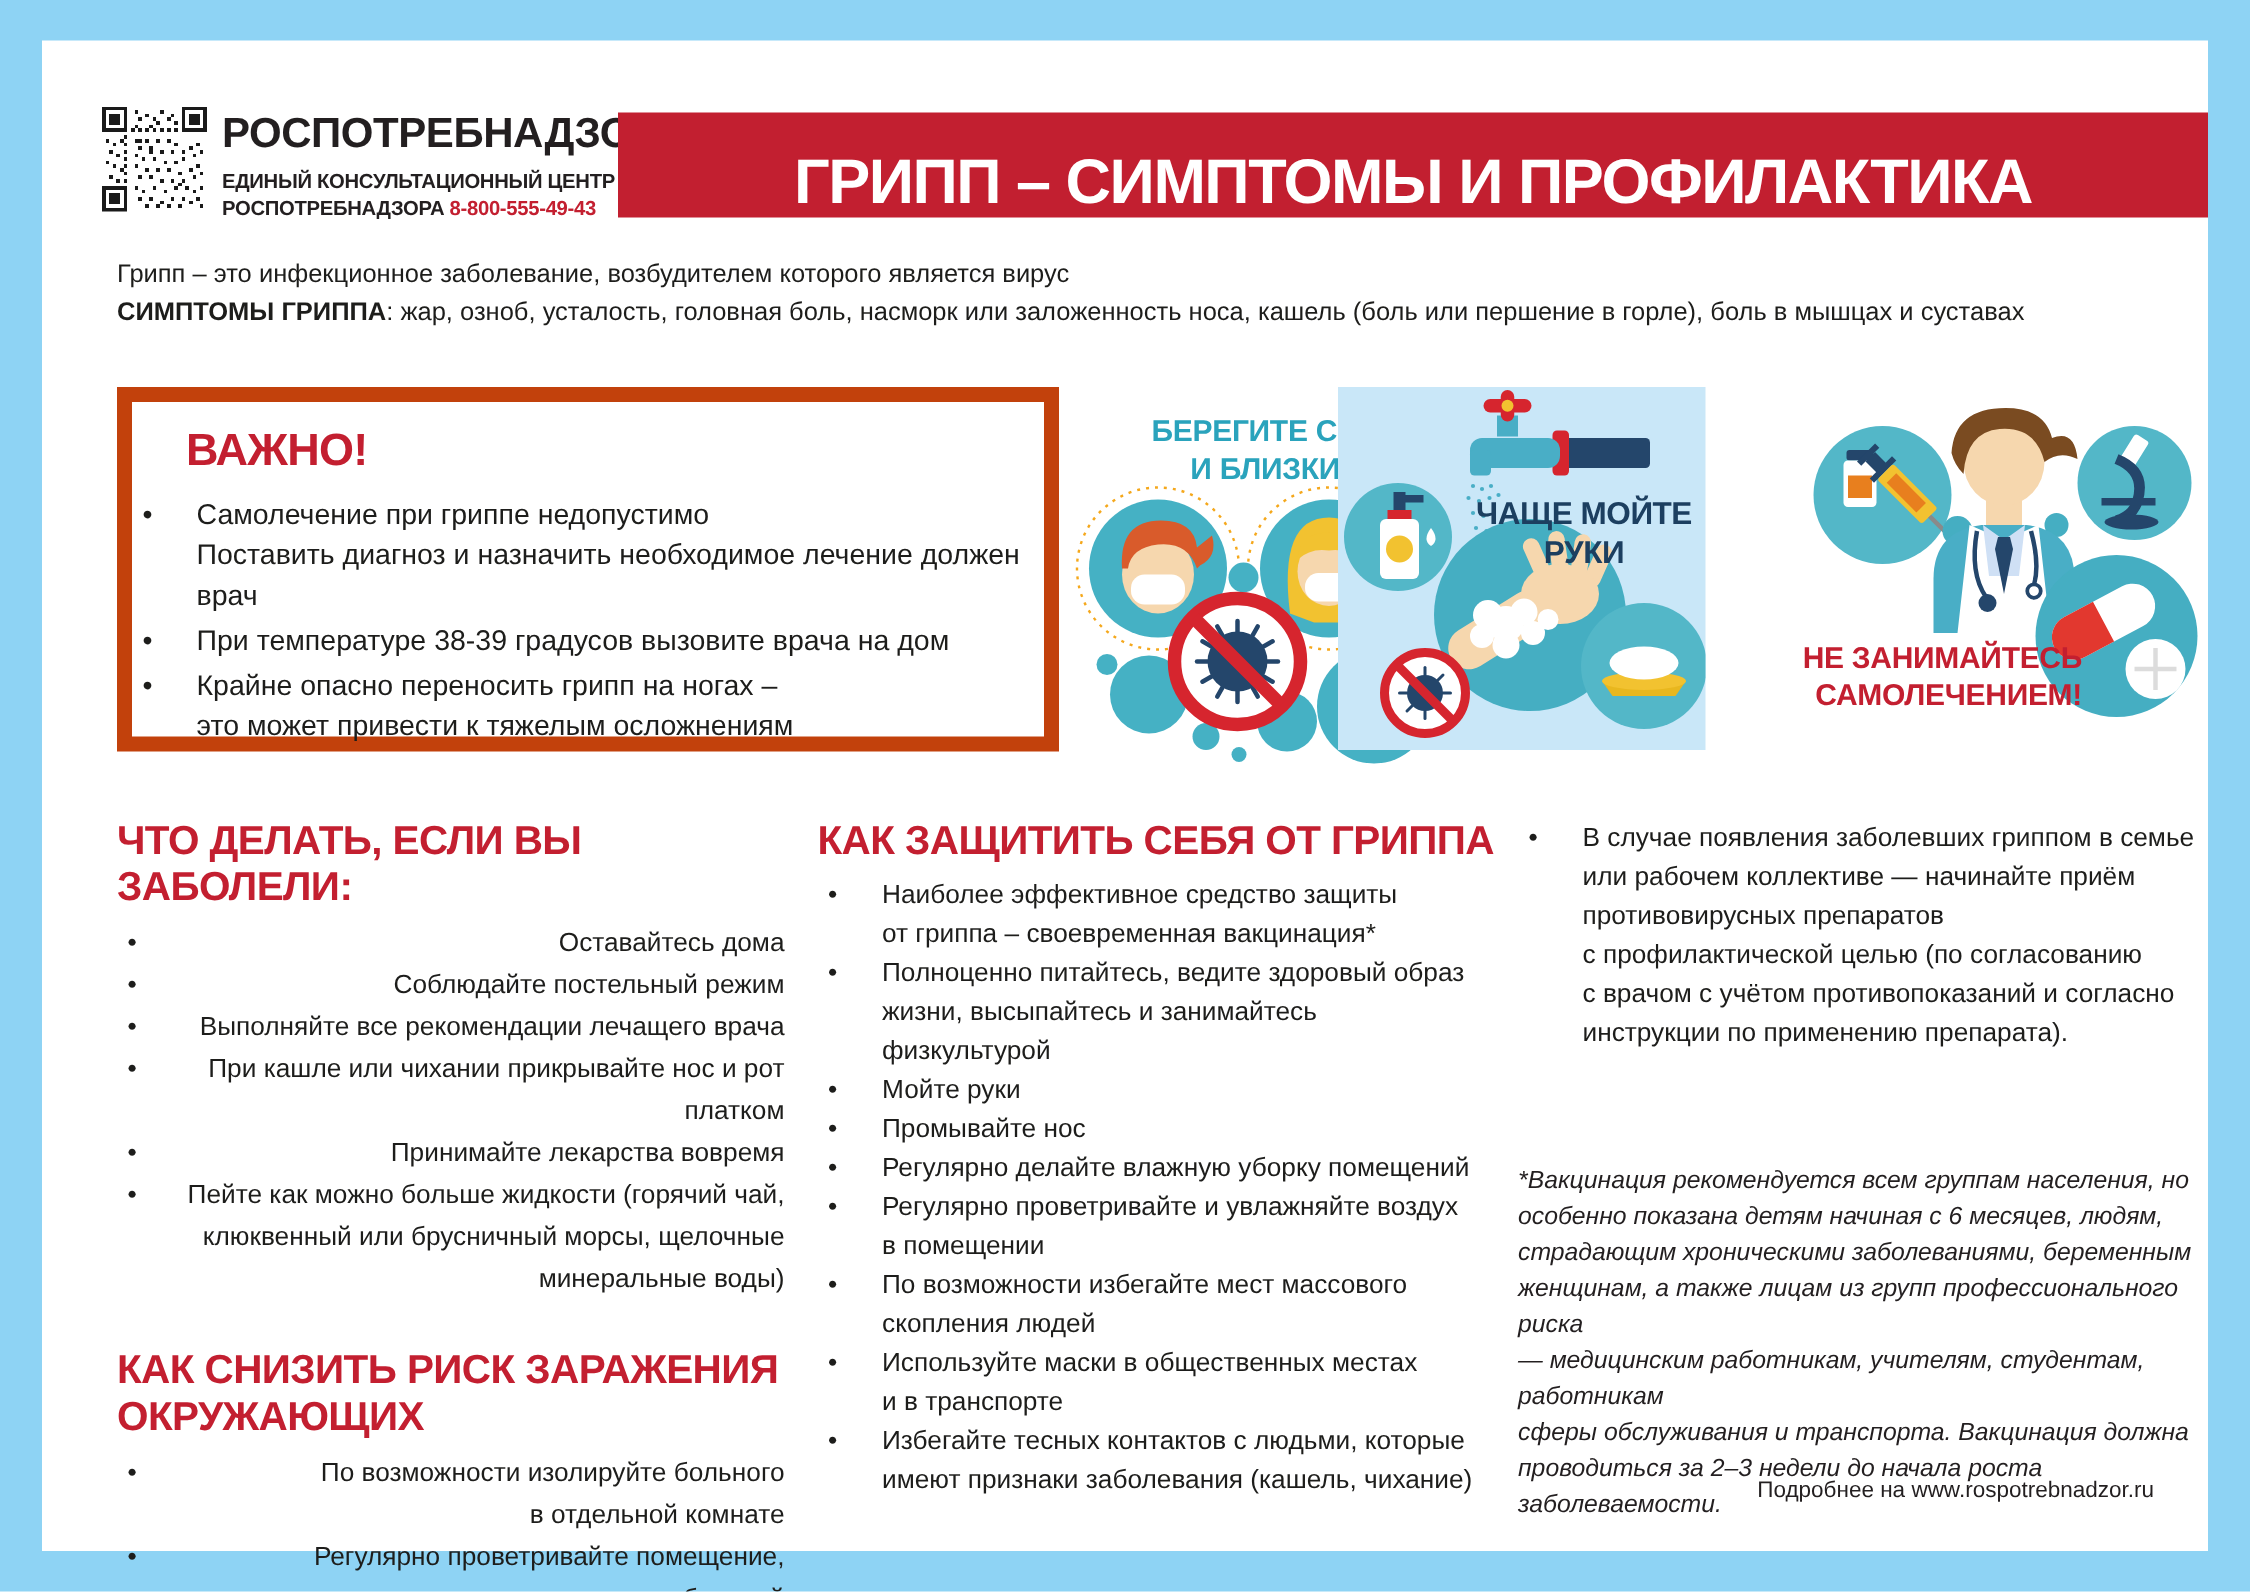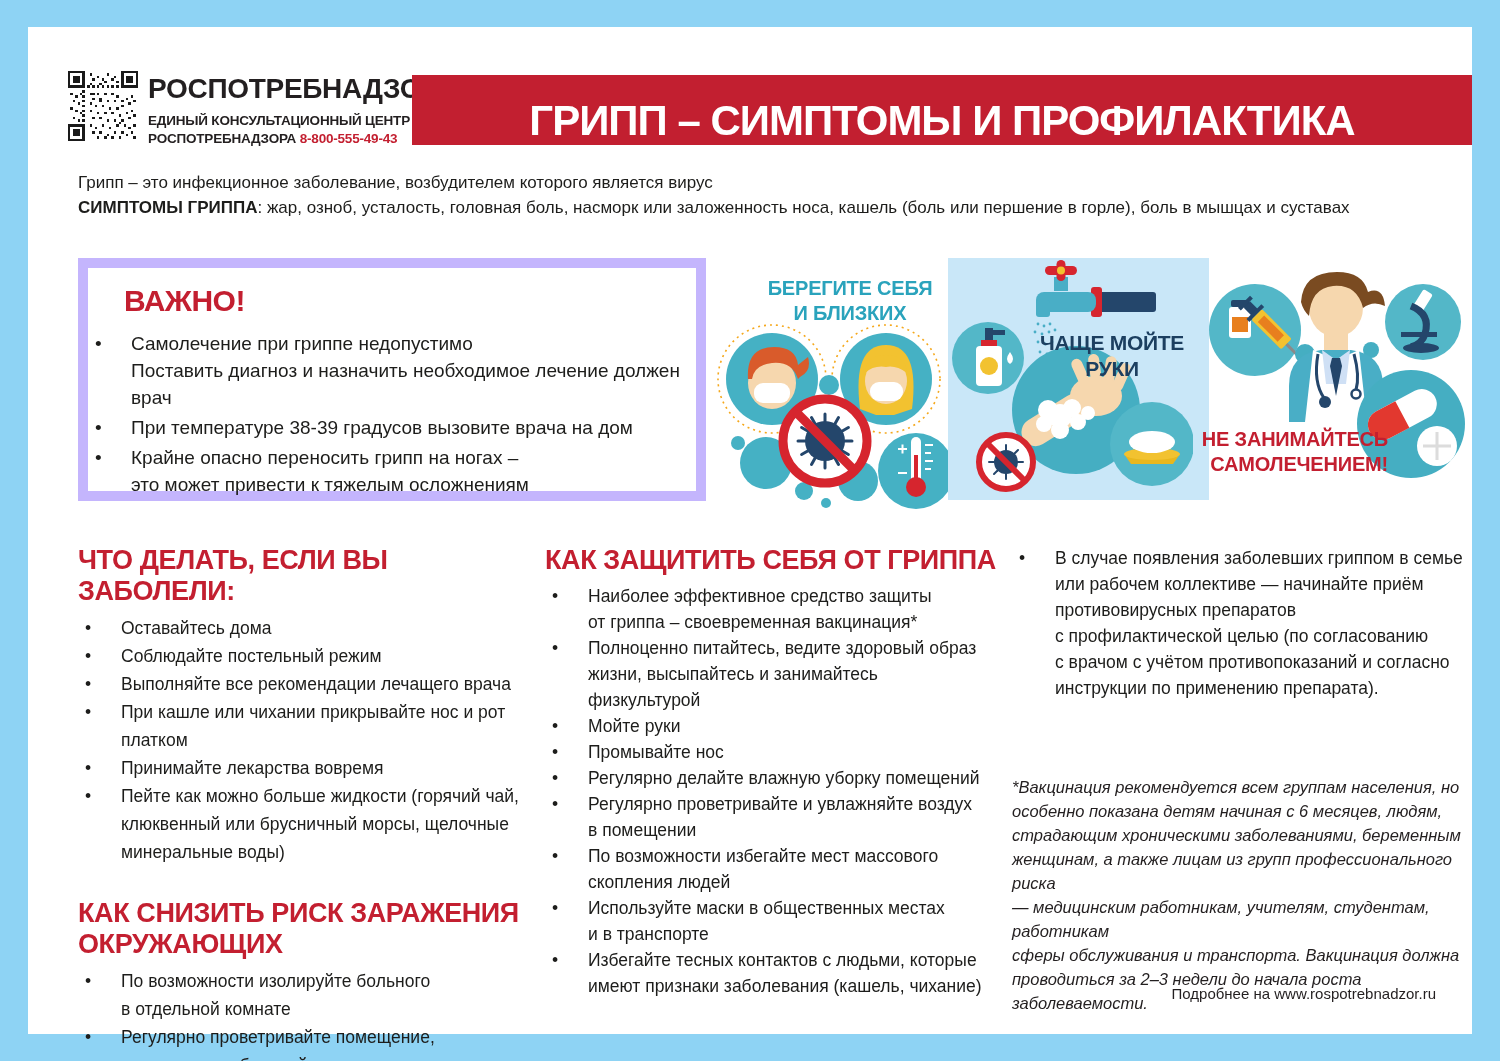--- a/index.html
+++ b/index.html
@@ -22,52 +22,52 @@
   .banner{
     position:absolute;left:384px;top:48px;width:1060px;height:70px;
     background:#c21f30;display:flex;align-items:flex-end;justify-content:center;
   }
   .banner-title{color:#fff;font-size:42px;font-weight:bold;letter-spacing:-1px;white-space:nowrap;}
   
   .intro{position:absolute;left:50px;top:143px;font-size:17px;line-height:25px;}
   
   .important{
     position:absolute;left:50px;top:231px;width:628px;height:243px;
-    border:10px solid #c4b5fd;box-sizing:border-box;background:#fff;
+    border:10px solid #c2410c;box-sizing:border-box;background:#fff;
   }
   .important-title{color:#c31f30;font-size:30px;font-weight:bold;margin:16px 0 12px 36px;letter-spacing:-0.5px;}
   .important ul{margin:0;padding:0;list-style:none;font-size:19px;line-height:27px;}
   .important li{position:relative;padding-left:58px;white-space:pre-line;margin-bottom:3px;}
   .important li::before{content:"•";position:absolute;left:28px;}
   
   .illu-care-title{
     position:absolute;left:712px;top:249px;width:220px;text-align:center;
     color:#2aa3bc;font-size:20px;line-height:25px;font-weight:bold;white-space:pre-line;letter-spacing:-0.2px;
   }
   .illu-care{position:absolute;left:680px;top:294px;width:260px;height:190px;}
-  .panel-wash{position:absolute;left:920px;top:231px;width:245px;height:242px;background:#c9e7f8;padding-left:16px;}
+  .panel-wash{position:absolute;left:864px;top:231px;width:245px;height:242px;background:#c9e7f8;}
   .illu-wash{position:absolute;left:0;top:0;width:245px;height:242px;}
   .illu-wash-title{
     position:absolute;left:88px;top:72px;width:152px;text-align:center;
     color:#1c3f60;font-size:21px;line-height:26px;font-weight:bold;white-space:pre-line;letter-spacing:-0.3px;
   }
   .illu-doctor{position:absolute;left:1177px;top:235px;width:262px;height:230px;}
   .illu-doctor-caption{
     position:absolute;left:1150px;top:400px;width:210px;text-align:right;
     color:#c31f30;font-size:20px;line-height:25px;font-weight:bold;white-space:pre-line;letter-spacing:-0.2px;
   }
   
   .col{position:absolute;top:518px;}
   .col1{left:50px;width:445px;}
   .col2{left:517px;width:455px;}
   .col3{left:984px;width:452px;}
   .col-heading{color:#c31f30;font-size:27px;font-weight:bold;letter-spacing:-0.4px;margin:0 0 7px 0;}
   .col-heading.second{margin-top:32px;}
   .blist{margin:0;padding:0;list-style:none;font-size:17.5px;}
-  .col1 .blist{line-height:28px;}
+  .col1 .blist{line-height:28px;text-align:right;}
   .col2 .blist,.col3 .blist{line-height:26px;}
   .blist li{position:relative;padding-left:43px;white-space:pre-line;}
   .blist li::before{content:"•";position:absolute;left:7px;}
   
   .footnote{
     position:absolute;left:984px;top:748px;width:452px;
     font-size:16.5px;line-height:24px;font-style:italic;white-space:pre-line;color:#231f20;
   }
   .more{position:absolute;right:36px;bottom:32px;font-size:15px;color:#231f20;}
 </style>

